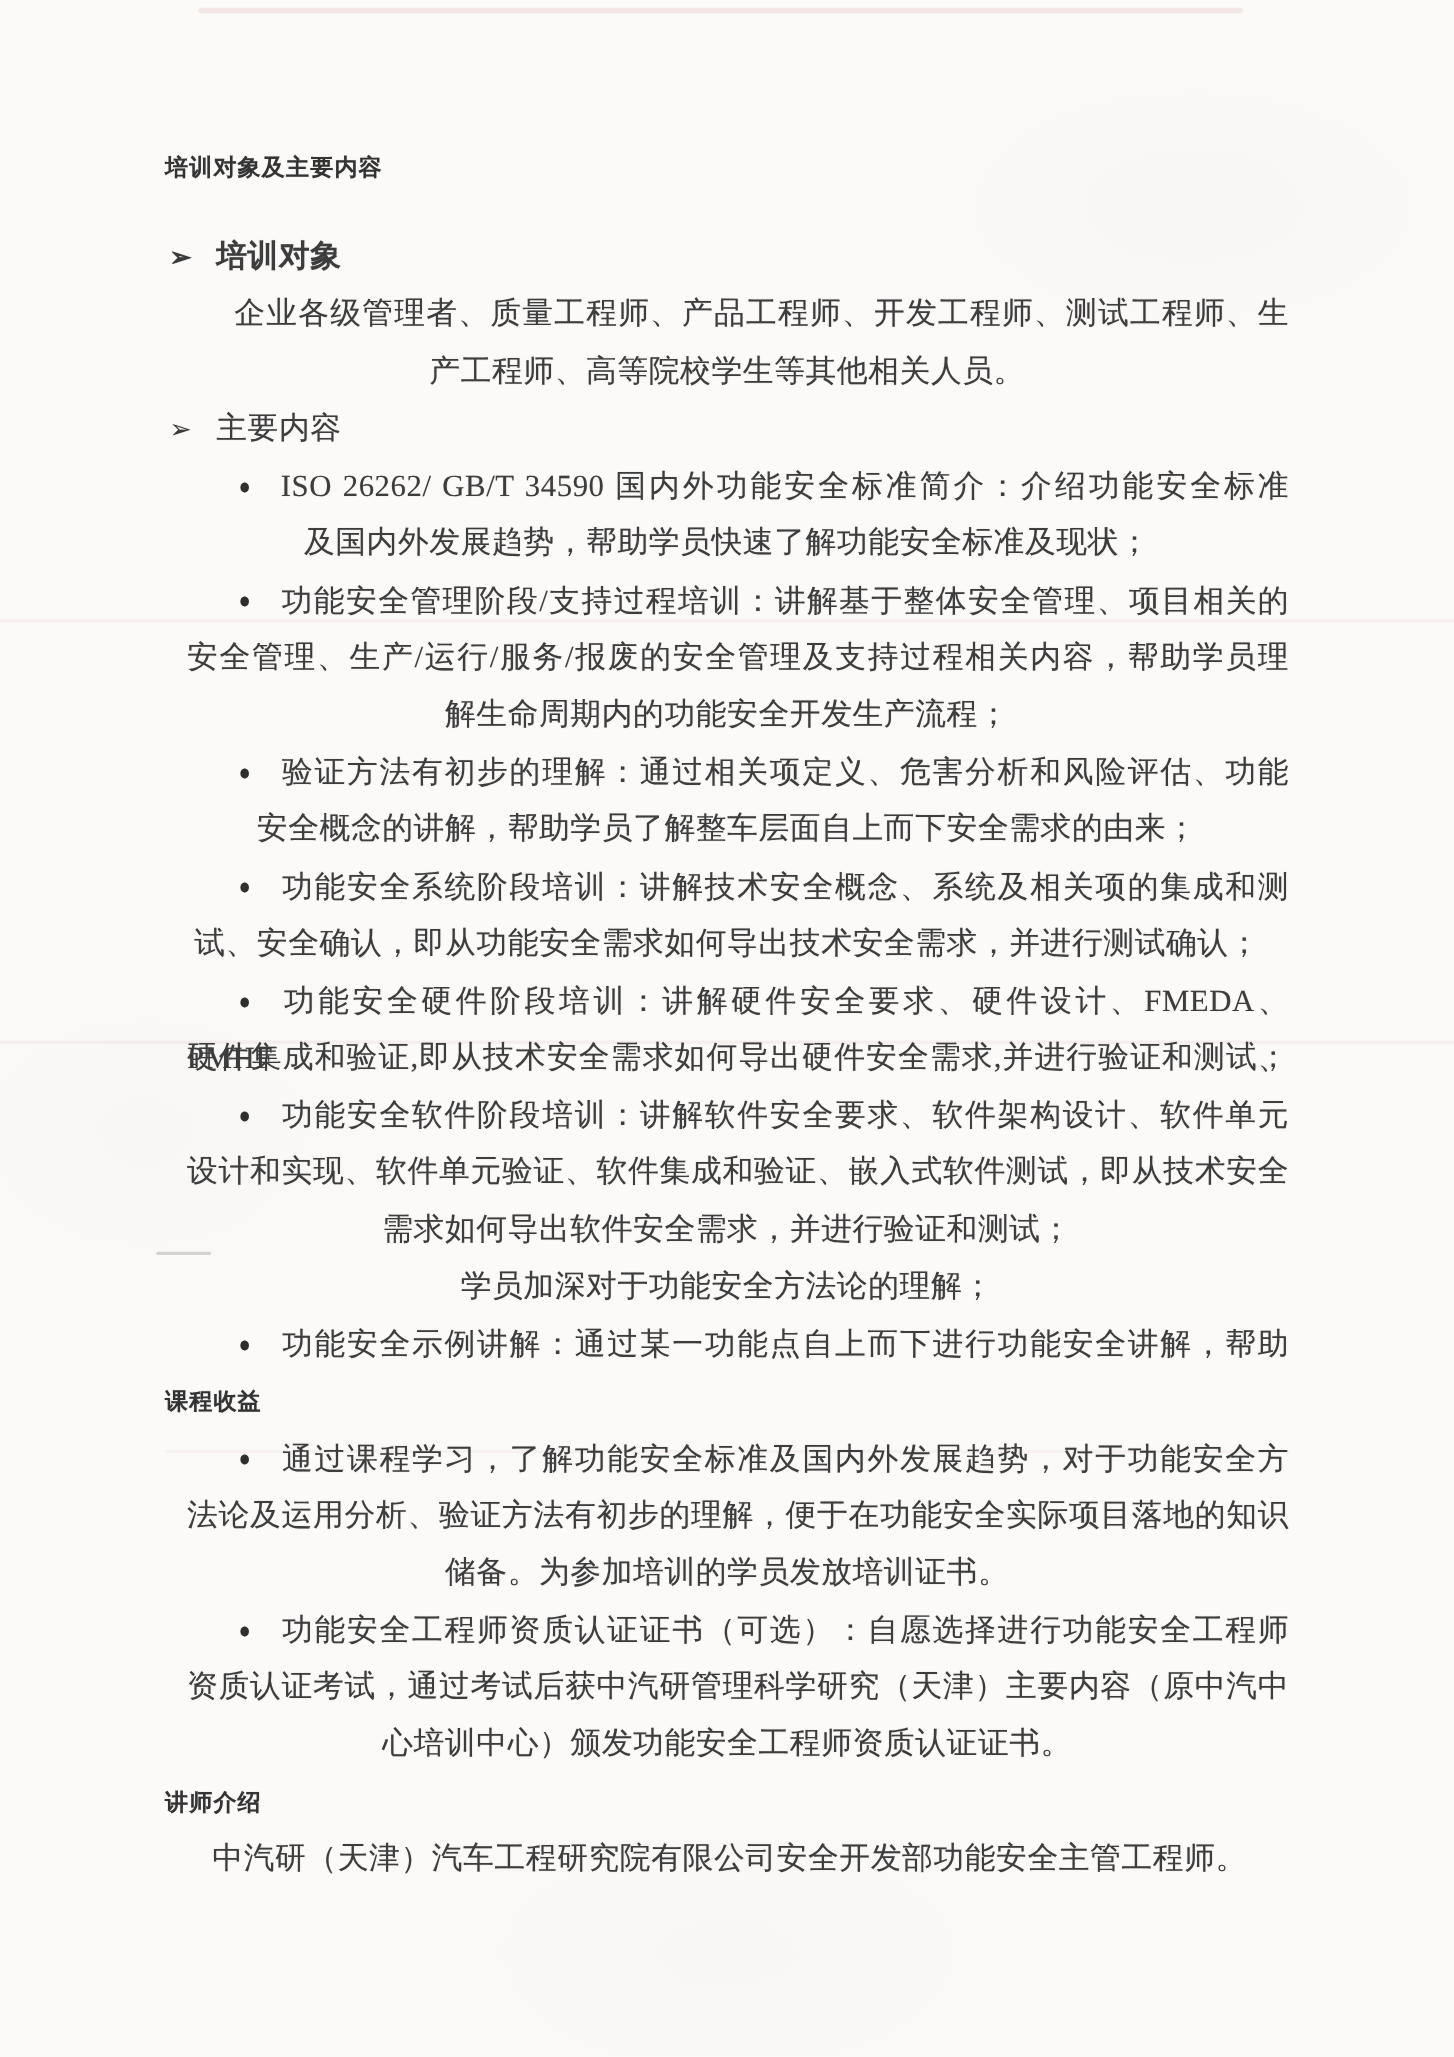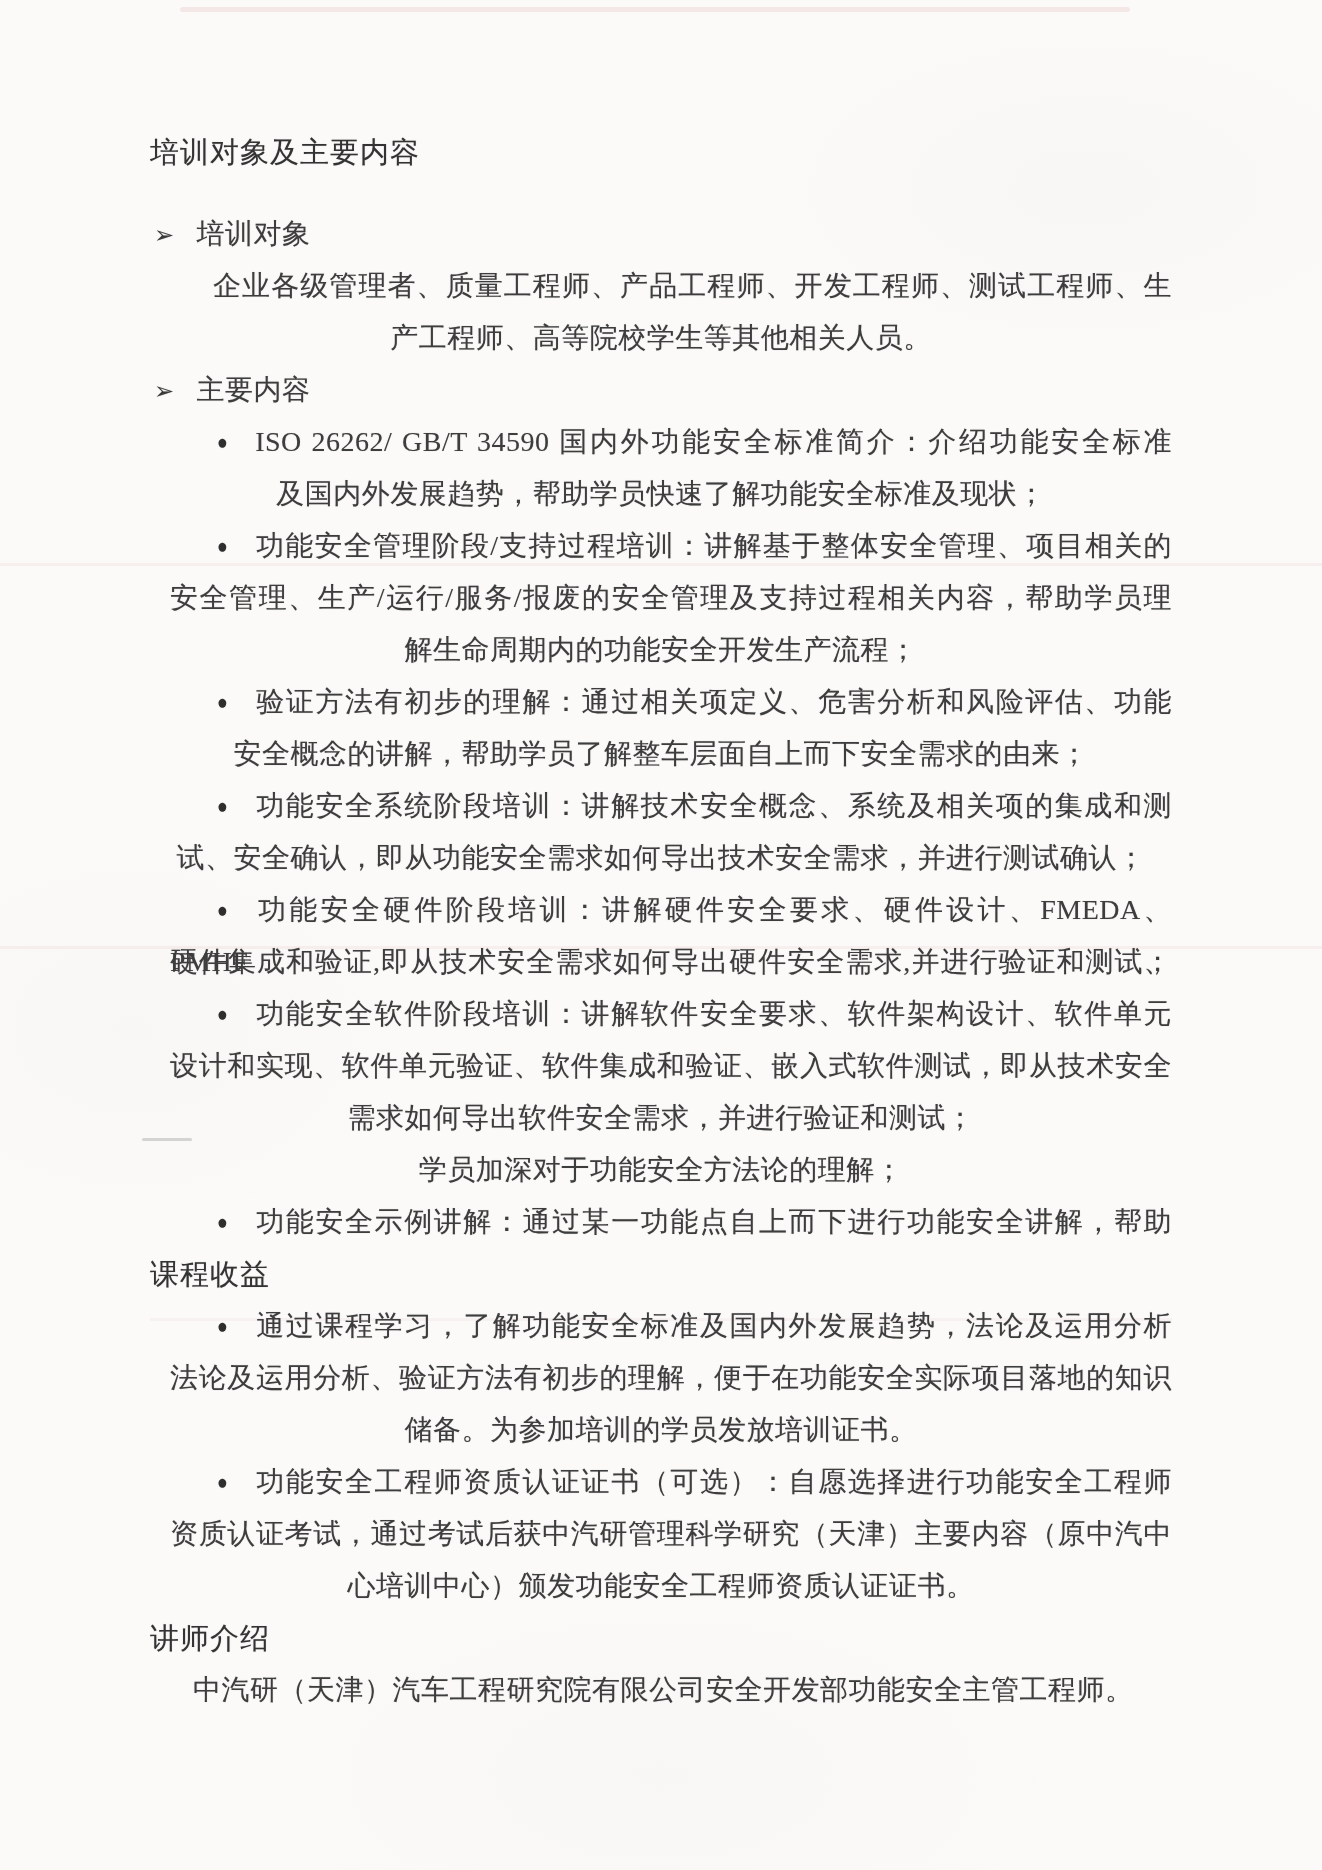--- a/index.html
+++ b/index.html
@@ -28,26 +28,26 @@
   }
   .line{
     height:52px;
     line-height:52px;
     font-size:28px;
     letter-spacing:0.5px;
     text-shadow:0 0 1px rgba(70,70,70,0.35);
     white-space:nowrap;
   }
   .line-h{
-    font-weight:400;
-    font-size:29px;
+    font-weight:700;
+    font-size:21px;
     letter-spacing:1px;
     color:#333;
   }
-  .line-h + .line-arrow{ margin-top:30px; }
+  .line-h + .line-arrow{ margin-top:30px;font-weight:bold; }
   .line-arrow{ padding-left:4px; }
   .line-arrow .glyph{
     font-size:24px;
     margin-right:22px;
     color:#3a3a3a;
   }
   .line-bullet-fill,
   .line-fill,
   .line-indent-fill{
     text-align:justify;
@@ -102,21 +102,21 @@
       <div class="line line-bullet-fill"><span class="glyph">●</span><span>功能安全系统阶段培训：讲解技术安全概念、系统及相关项的集成和测</span></div>
       <div class="line line-end"><span>试、安全确认，即从功能安全需求如何导出技术安全需求，并进行测试确认；</span></div>
       <div class="line line-bullet-fill"><span class="glyph">●</span><span>功能安全硬件阶段培训：讲解硬件安全要求、硬件设计、FMEDA、PMHF、</span></div>
       <div class="line line-fill"><span>硬件集成和验证,即从技术安全需求如何导出硬件安全需求,并进行验证和测试；</span></div>
       <div class="line line-bullet-fill"><span class="glyph">●</span><span>功能安全软件阶段培训：讲解软件安全要求、软件架构设计、软件单元</span></div>
       <div class="line line-fill"><span>设计和实现、软件单元验证、软件集成和验证、嵌入式软件测试，即从技术安全</span></div>
       <div class="line line-end"><span>需求如何导出软件安全需求，并进行验证和测试；</span></div>
       <div class="line line-end"><span>学员加深对于功能安全方法论的理解；</span></div>
       <div class="line line-bullet-fill"><span class="glyph">●</span><span>功能安全示例讲解：通过某一功能点自上而下进行功能安全讲解，帮助</span></div>
       <div class="line line-h"><span>课程收益</span></div>
-      <div class="line line-bullet-fill"><span class="glyph">●</span><span>通过课程学习，了解功能安全标准及国内外发展趋势，法论及运用分析</span></div>
+      <div class="line line-bullet-fill"><span class="glyph">●</span><span>通过课程学习，了解功能安全标准及国内外发展趋势，对于功能安全方</span></div>
       <div class="line line-fill"><span>法论及运用分析、验证方法有初步的理解，便于在功能安全实际项目落地的知识</span></div>
       <div class="line line-end"><span>储备。为参加培训的学员发放培训证书。</span></div>
       <div class="line line-bullet-fill"><span class="glyph">●</span><span>功能安全工程师资质认证证书（可选）：自愿选择进行功能安全工程师</span></div>
       <div class="line line-fill"><span>资质认证考试，通过考试后获中汽研管理科学研究（天津）主要内容（原中汽中</span></div>
       <div class="line line-end"><span>心培训中心）颁发功能安全工程师资质认证证书。</span></div>
       <div class="line line-h"><span>讲师介绍</span></div>
       <div class="line line-indent-end"><span>中汽研（天津）汽车工程研究院有限公司安全开发部功能安全主管工程师。</span></div>
     </div>
 </div>
 

